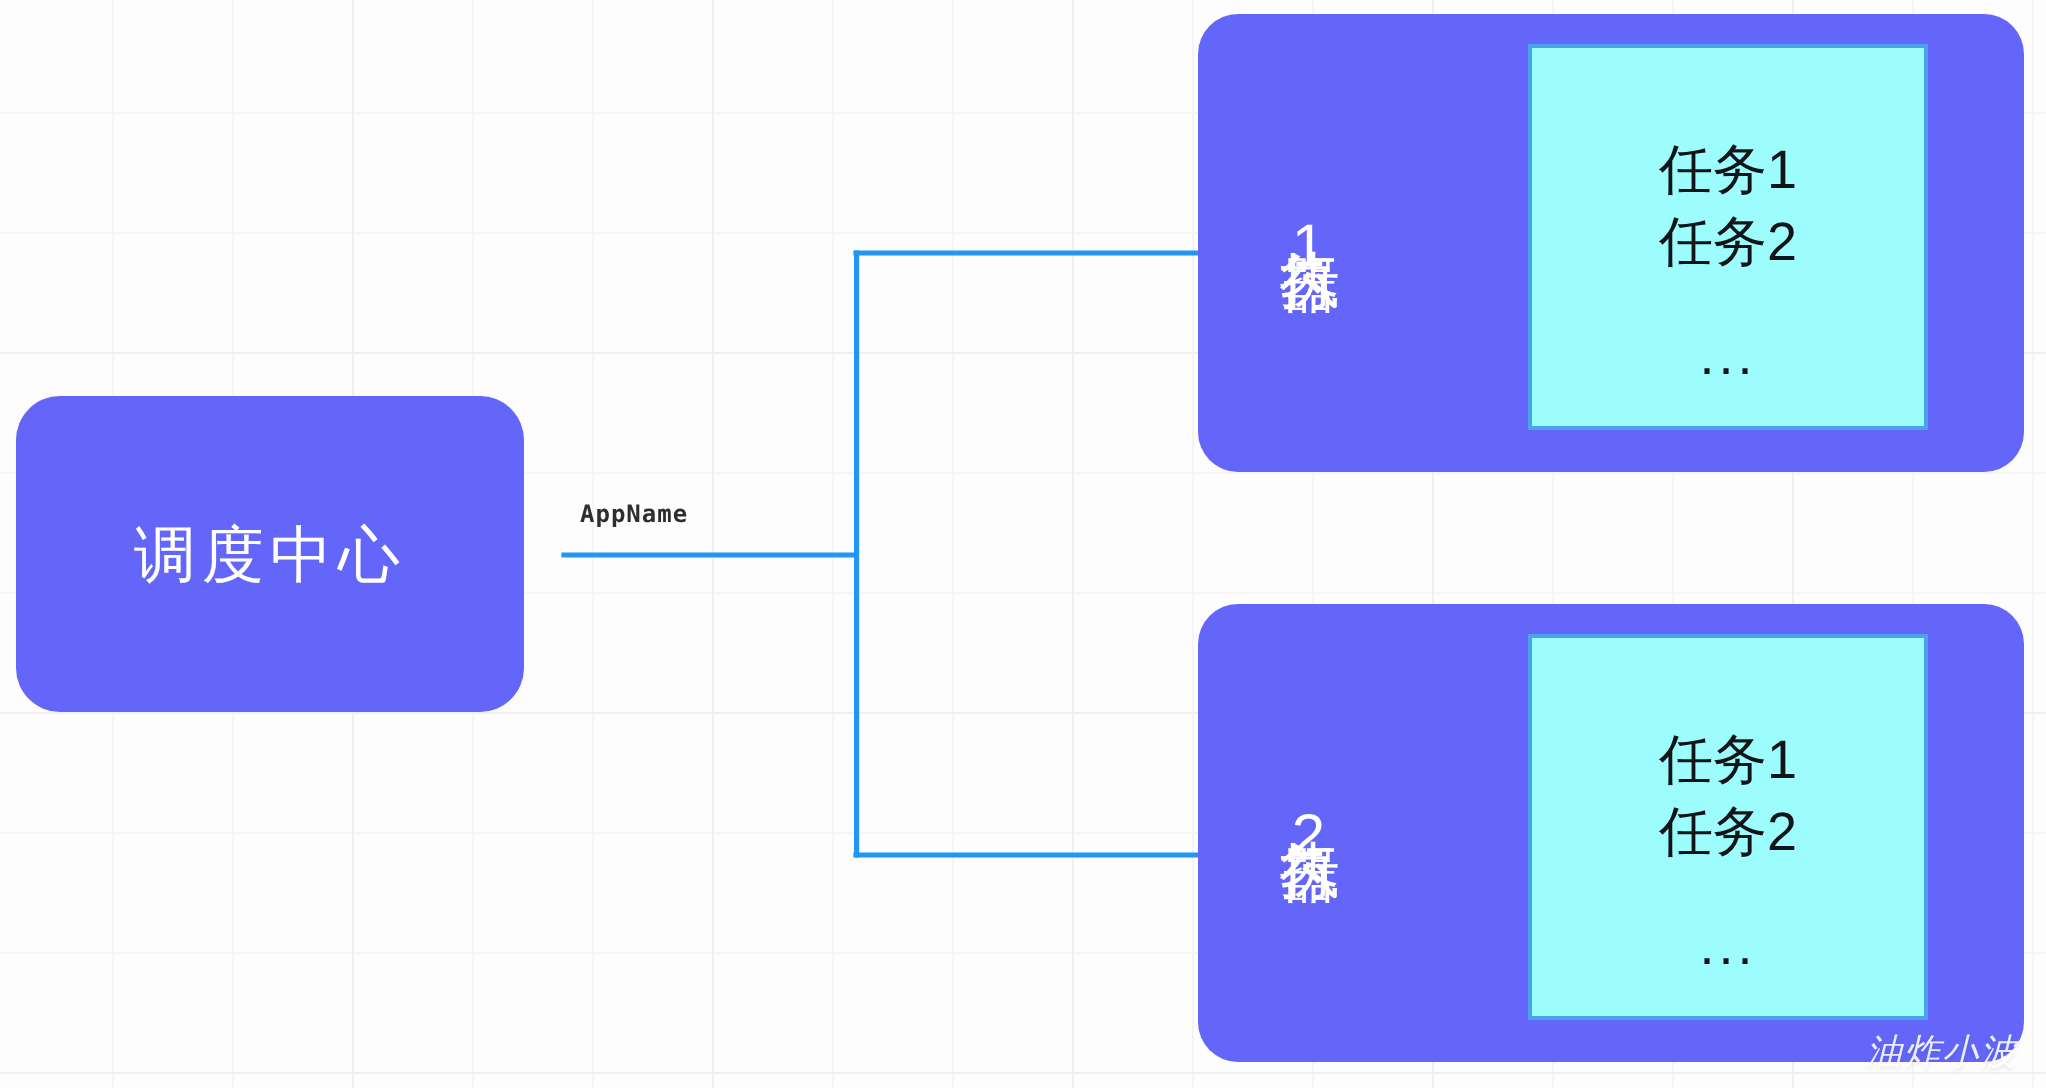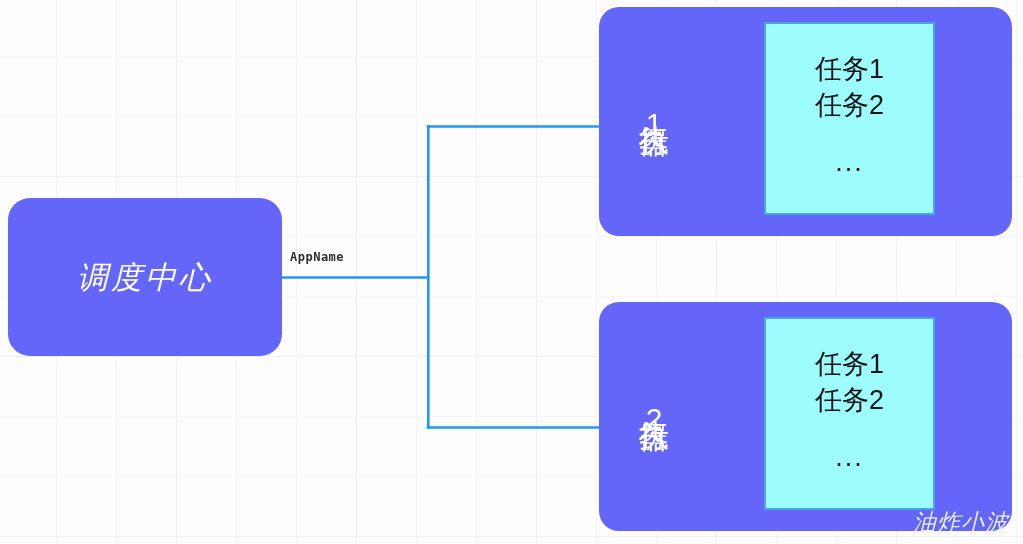--- a/index.html
+++ b/index.html
@@ -47,27 +47,26 @@
     position: absolute;
     box-sizing: border-box;
     background: #6366f8;
     border-radius: 20px;
   }
 
   
   #scheduler-node {
     left: 8px;
     top: 198px;
-    width: 274px;
+    width: 254px;
     height: 158px;
     display: flex;
     align-items: center;
     justify-content: center;
     border-radius: 22px;
-    font-style: italic;
   }
   .scheduler-label {
     color: #ffffff;
     font-size: 31px;
     letter-spacing: 3px;
     line-height: 1;
     white-space: nowrap;
   }
 
   
@@ -96,30 +95,30 @@
     text-orientation: upright;
     letter-spacing: 2px;
     white-space: nowrap;
   }
 
   
   .task-box {
     position: absolute;
     left: 165px;
     top: 15px;
-    width: 171px;
+    width: 200px;
     height: 193px;
     box-sizing: border-box;
     background: #9dfcfc;
     border: 2px solid #4aa3e8;
     display: flex;
     flex-direction: column;
     align-items: center;
     justify-content: flex-start;
-    padding-top: 28px;
+    padding-top: 44px;
   }
   .task-line {
     color: #111418;
     font-size: 27px;
     line-height: 1.32;
     white-space: nowrap;
   }
   .task-ellipsis {
     color: #111418;
     font-size: 27px;
@@ -140,21 +139,21 @@
     letter-spacing: 0.5px;
     white-space: nowrap;
   }
 
   
   #watermark {
     position: absolute;
     right: 14px;
     bottom: 6px;
     color: rgba(255, 255, 255, 0.88);
-    font-size: 23px;
+    font-size: 18px;
     font-style: italic;
     letter-spacing: 1px;
     white-space: nowrap;
     text-shadow: 0 1px 2px rgba(0, 0, 0, 0.10);
   }
 </style>
 </head>
 <body>
 
 <div id="diagram-canvas">

